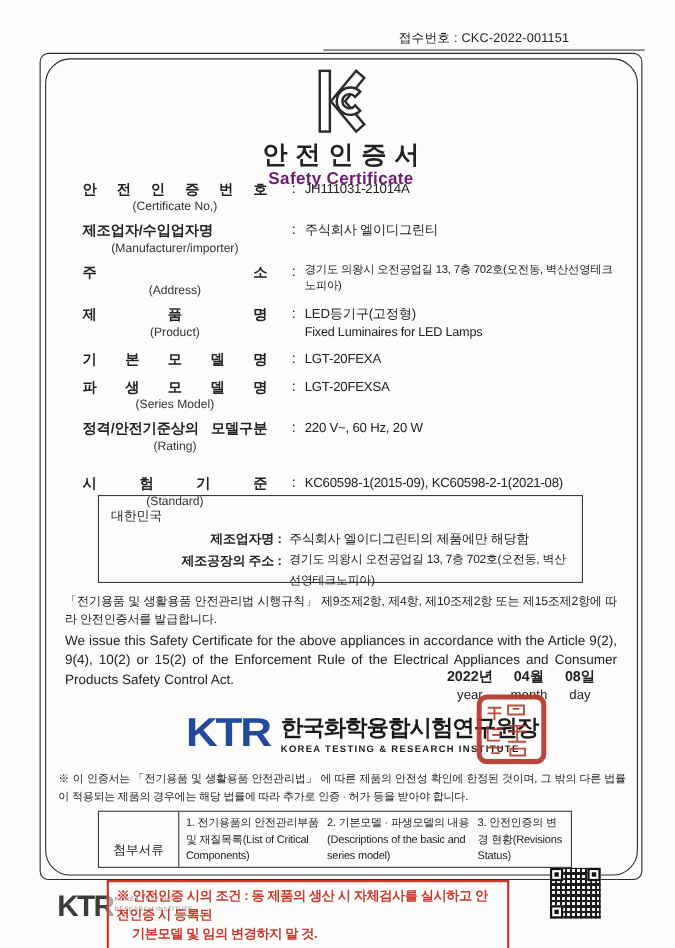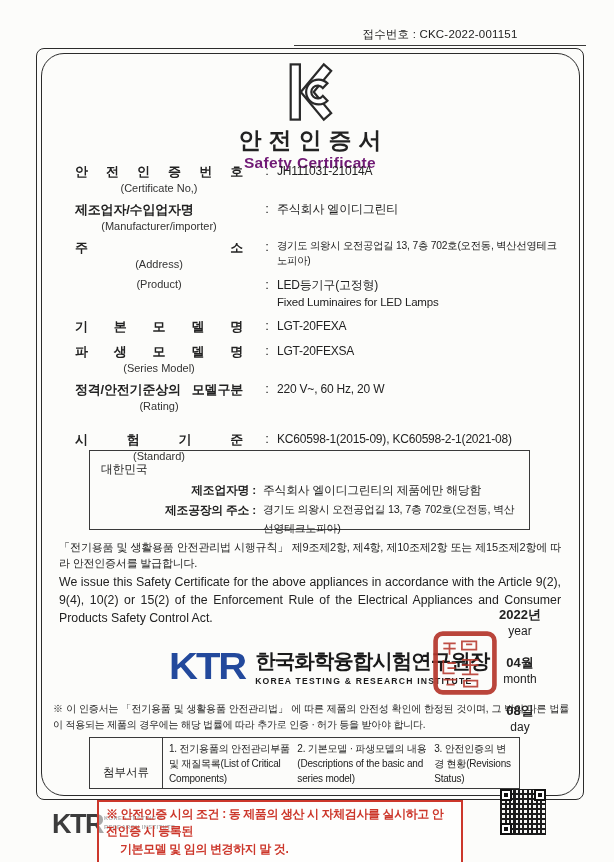--- a/index.html
+++ b/index.html
@@ -58,21 +58,21 @@
   }
   .mbox-row { display:flex; line-height:1.75; }
   .mbox-label { width:162px; flex:none; text-align:right; font-weight:600; color:#222; letter-spacing:-.2px; }
   .mbox-value { padding-left:7px; color:#222; letter-spacing:-.2px; }
   .mbox-sm .mbox-value { font-size:10.8px; }
   
   .statement { position:absolute; left:22px; top:491px; width:502px; color:#222; }
   .statement .ko { font-size:11px; line-height:1.45; letter-spacing:-.2px; text-align:justify; }
   .statement .en { font-size:12.3px; line-height:1.45; text-align:justify; margin-top:2px; }
   
-  .dateblock { position:absolute; top:557px; right:42px; display:flex; gap:16px;flex-direction:column; }
+  .dateblock { position:absolute; top:557px; right:42px; display:flex; gap:16px; }
   .date-col { text-align:center; }
   .date-col .d-ko { font-size:13px; font-weight:600; color:#222; }
   .date-col .d-en { font-size:12px; color:#222;text-align:center; }
   
   .issuer { position:absolute; left:132px; top:584px; height:66px; display:flex; align-items:center; }
   .ktr-logo {
     font-size:40px; font-weight:900; color:#23499c; letter-spacing:-2px;
     transform:scaleY(.92); line-height:1;
   }
   .issuer-name { margin-left:10px; }
@@ -169,20 +169,21 @@
       <div class="f-label">
         <span class="ko">주 소</span>
         <span class="en">(Address)</span>
       </div>
       <div class="f-colon">:</div>
       <div class="f-value val-sm">경기도 의왕시 오전공업길 13, 7층 702호(오전동, 벽산선영테크노피아)</div>
     </div>
 
     <div class="field-row">
       <div class="f-label">
+        <span class="ko">제 품 명</span>
         <span class="en">(Product)</span>
       </div>
       <div class="f-colon">:</div>
       <div class="f-value">
         <span>LED등기구(고정형)</span>
         <span class="v2">Fixed Luminaires for LED Lamps</span>
       </div>
     </div>
 
     <div class="field-row">

